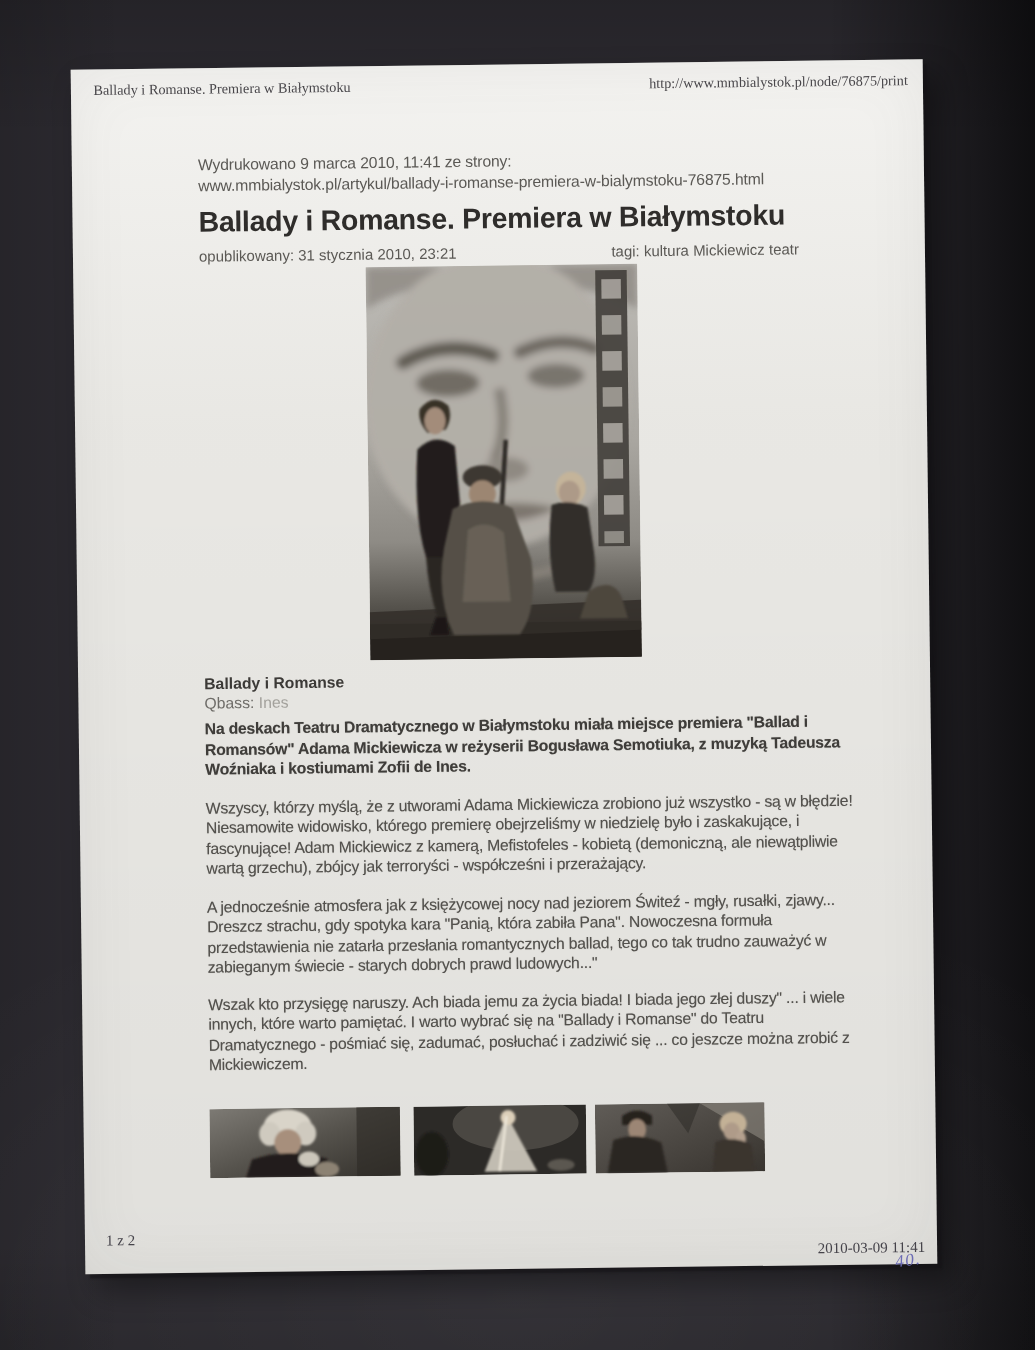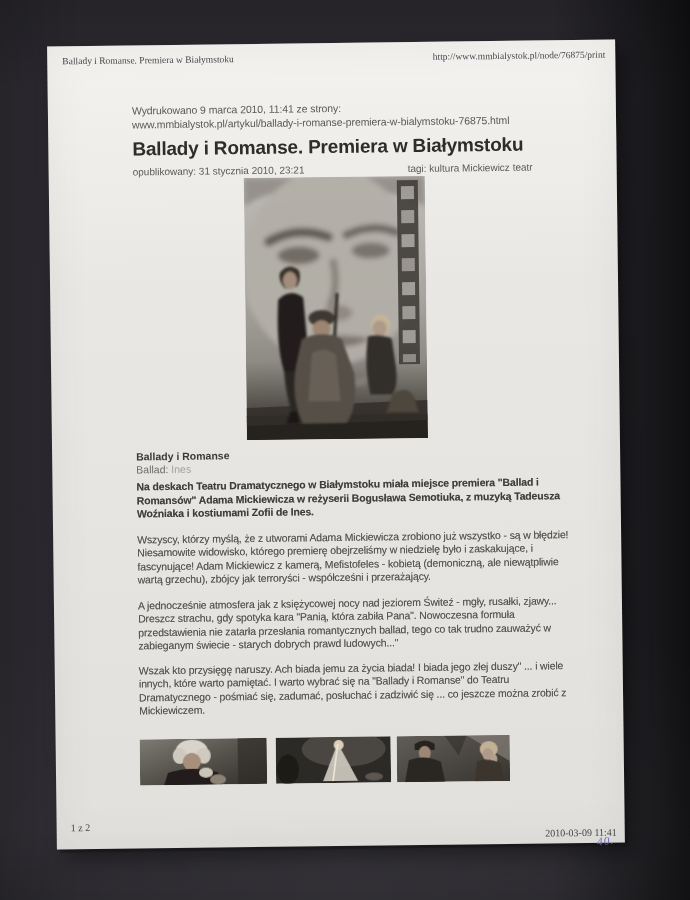--- a/index.html
+++ b/index.html
@@ -143,21 +143,21 @@
           <ellipse cx="134" cy="152" rx="7" ry="8" fill="#ad9a88"></ellipse>
           <path d="M122,160 Q134,156 146,162 L150,192 Q152,210 146,218 L124,218 Q118,192 122,160 Z" fill="#332e29"></path>
           <path d="M146,218 Q162,208 168,222 L172,236 L140,236 Z" fill="#4d463e"></path>
         </g>
       </svg>
     </div>
 
     <div class="caption">
       <div class="caption-title">Ballady i Romanse</div>
       <div class="caption-author">
-        <span>Ballad:</span>
+        <span>Qbass:</span>
         <span class="author-name">Ines</span>
       </div>
     </div>
 
     <p class="lead">Na deskach Teatru Dramatycznego w Białymstoku miała miejsce premiera "Ballad i Romansów" Adama Mickiewicza w reżyserii Bogusława Semotiuka, z muzyką Tadeusza Woźniaka i kostiumami Zofii de Ines.</p>
     <p>Wszyscy, którzy myślą, że z utworami Adama Mickiewicza zrobiono już wszystko - są  w błędzie! Niesamowite widowisko, którego premierę obejrzeliśmy w niedzielę było i zaskakujące, i fascynujące! Adam Mickiewicz z kamerą, Mefistofeles - kobietą (demoniczną, ale niewątpliwie wartą grzechu), zbójcy jak terroryści - współcześni i przerażający.</p>
     <p>A jednocześnie atmosfera jak z księżycowej nocy nad jeziorem Świteź - mgły, rusałki, zjawy... Dreszcz strachu, gdy spotyka kara "Panią, która zabiła Pana". Nowoczesna formuła przedstawienia nie zatarła przesłania romantycznych ballad, tego co tak trudno zauważyć w zabieganym świecie - starych dobrych prawd ludowych..."</p>
     <p class="p4">Wszak kto przysięgę naruszy. Ach biada jemu za życia biada! I biada jego złej duszy" ... i wiele innych, które warto pamiętać.  I warto wybrać się na "Ballady i Romanse" do Teatru Dramatycznego - pośmiać się, zadumać, posłuchać i zadziwić się ... co jeszcze można zrobić z Mickiewiczem.</p>
 
     <div class="thumbs">

